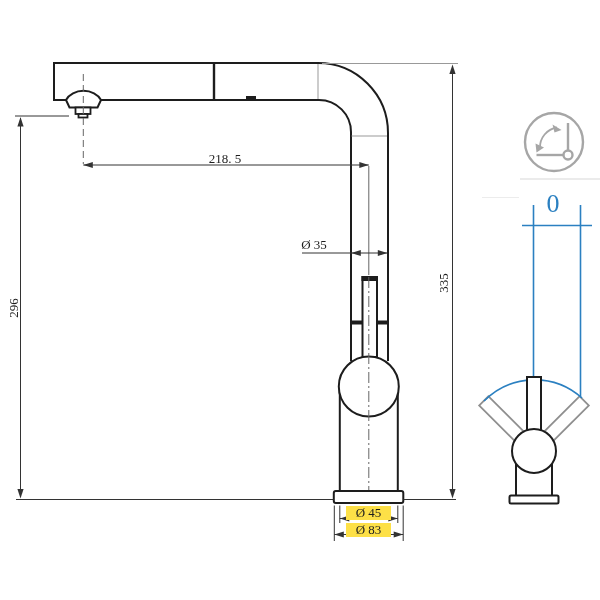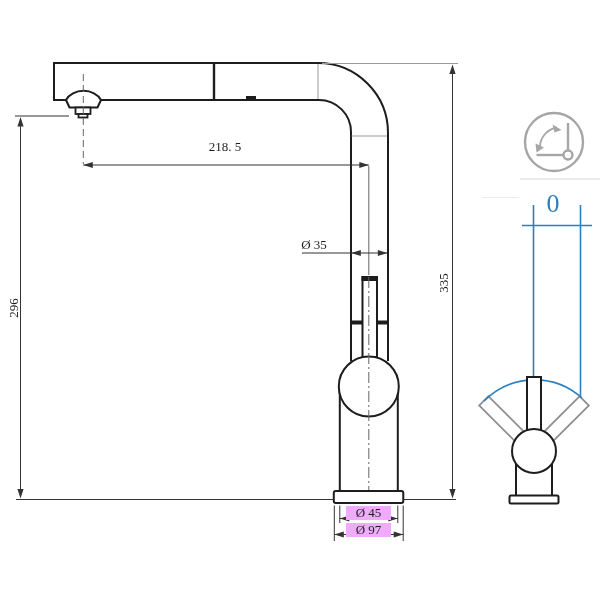--- a/index.html
+++ b/index.html
@@ -2,21 +2,21 @@
 <html><head>
 <meta charset="utf-8">
 <style>
   html,body{margin:0;padding:0;background:#ffffff;}
   .canvas{position:relative;width:600px;height:600px;background:#fff;overflow:hidden;
           font-family:"Liberation Serif","DejaVu Serif",serif;}
   svg{position:absolute;left:0;top:0;}
   .lbl{position:absolute;color:#1d1d1d;font-size:13px;line-height:14px;text-align:center;
        white-space:nowrap;}
   .lbl.vert{transform:rotate(-90deg);transform-origin:center;}
-  .lbl.onLine{background:#f0abfc;}
+  .lbl.onLine{background:#fde047;}
   .lbl.blue{color:#2b80c1;font-size:26px;line-height:26px;}
 </style>
 </head>
 <body>
 
 <div class="canvas">
 
   <svg width="600" height="600" viewBox="0 0 600 600">
 
     <g stroke="#1d1d1d" fill="none" stroke-width="2">
@@ -141,27 +141,27 @@
 
     <g stroke="#1d1d1d" stroke-width="2" fill="none">
       <rect x="527" y="377" width="14" height="57" fill="#ffffff"></rect>
       <path d="M516,455 V495.5"></path>
       <path d="M552,455 V495.5"></path>
       <circle cx="534" cy="451" r="22" fill="#ffffff"></circle>
       <rect x="509.5" y="495.5" width="49" height="8" rx="1.5" fill="#ffffff"></rect>
     </g>
   </svg>
 
-  <div class="lbl" style="left:190px;top:140px;width:70px;">218. 5</div>
+  <div class="lbl" style="left:190px;top:152px;width:70px;">218. 5</div>
 
   <div class="lbl vert" style="left:-16px;top:301px;width:60px;">296</div>
 
   <div class="lbl vert" style="left:414px;top:276px;width:60px;">335</div>
 
   <div class="lbl" style="left:288px;top:238px;width:52px;">Ø 35</div>
 
   <div class="lbl onLine" style="left:346px;top:506px;width:45px;">Ø 45</div>
 
-  <div class="lbl onLine" style="left:346px;top:523px;width:45px;">Ø 97</div>
+  <div class="lbl onLine" style="left:346px;top:523px;width:45px;">Ø 83</div>
 
   <div class="lbl blue" style="left:532px;top:191px;width:42px;">0</div>
 
 </div>
 
 </body></html>

